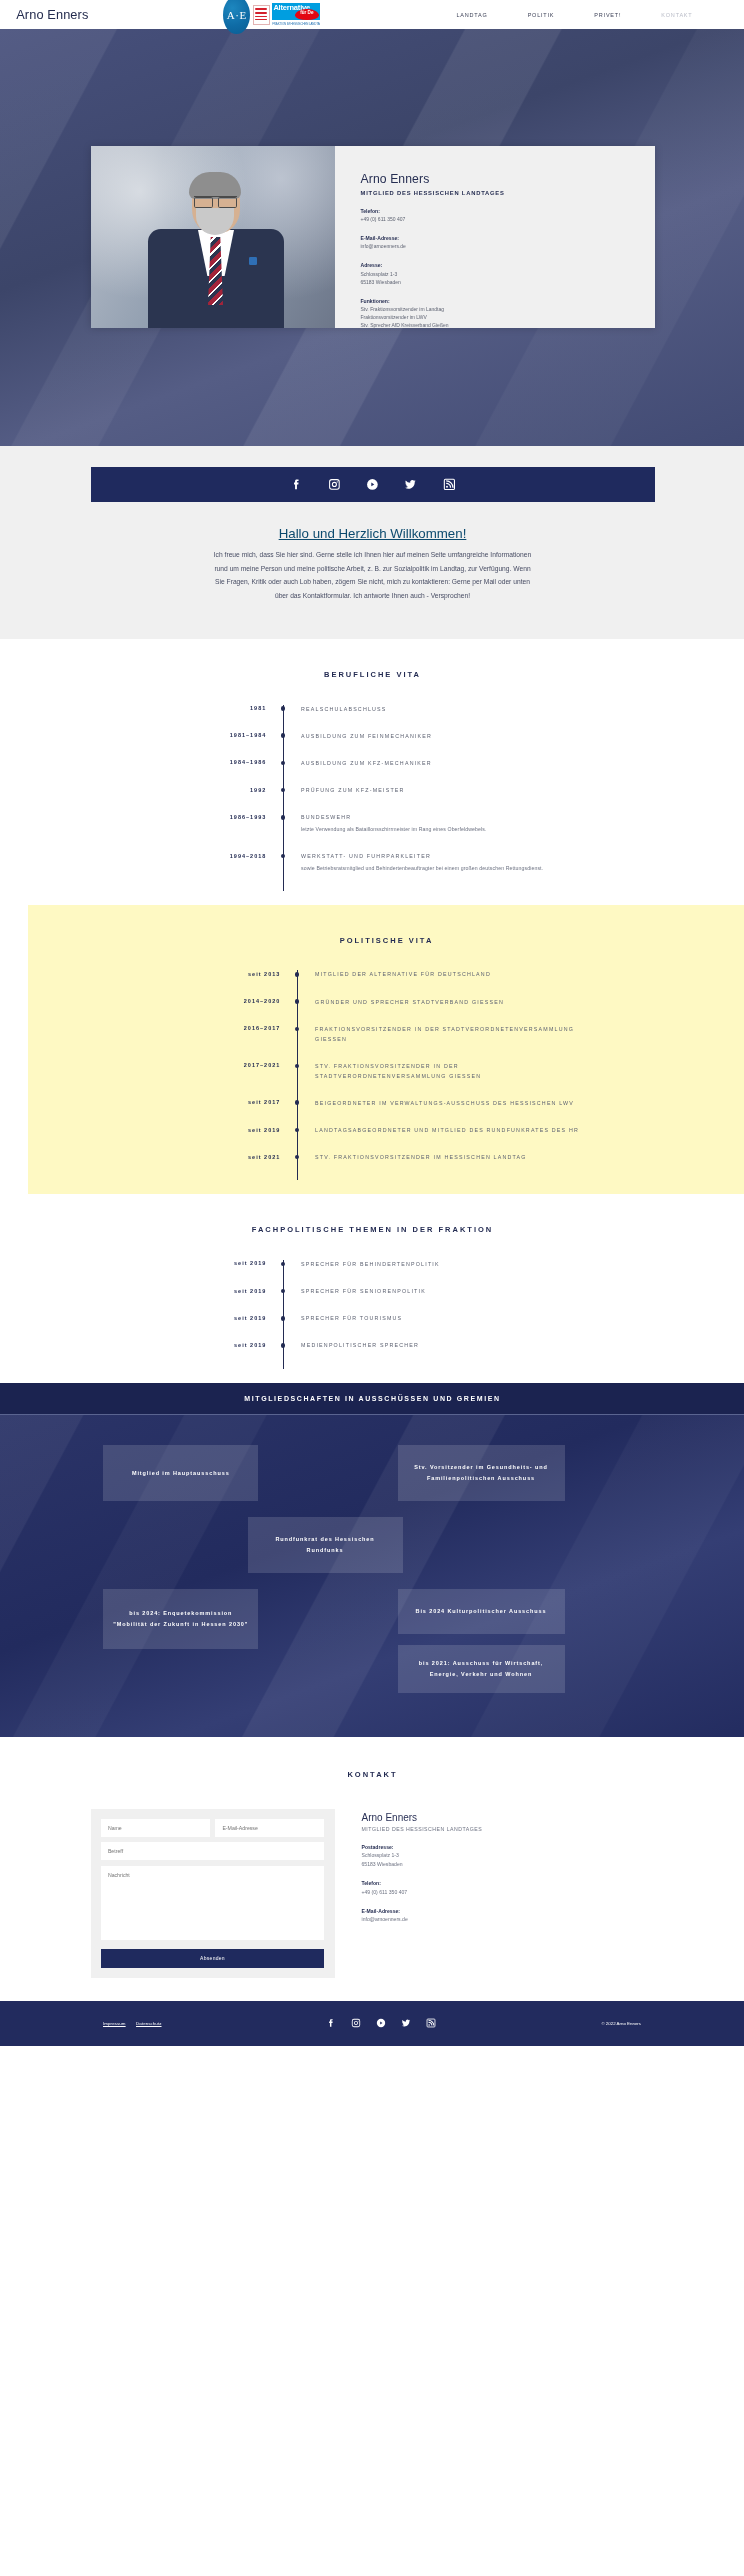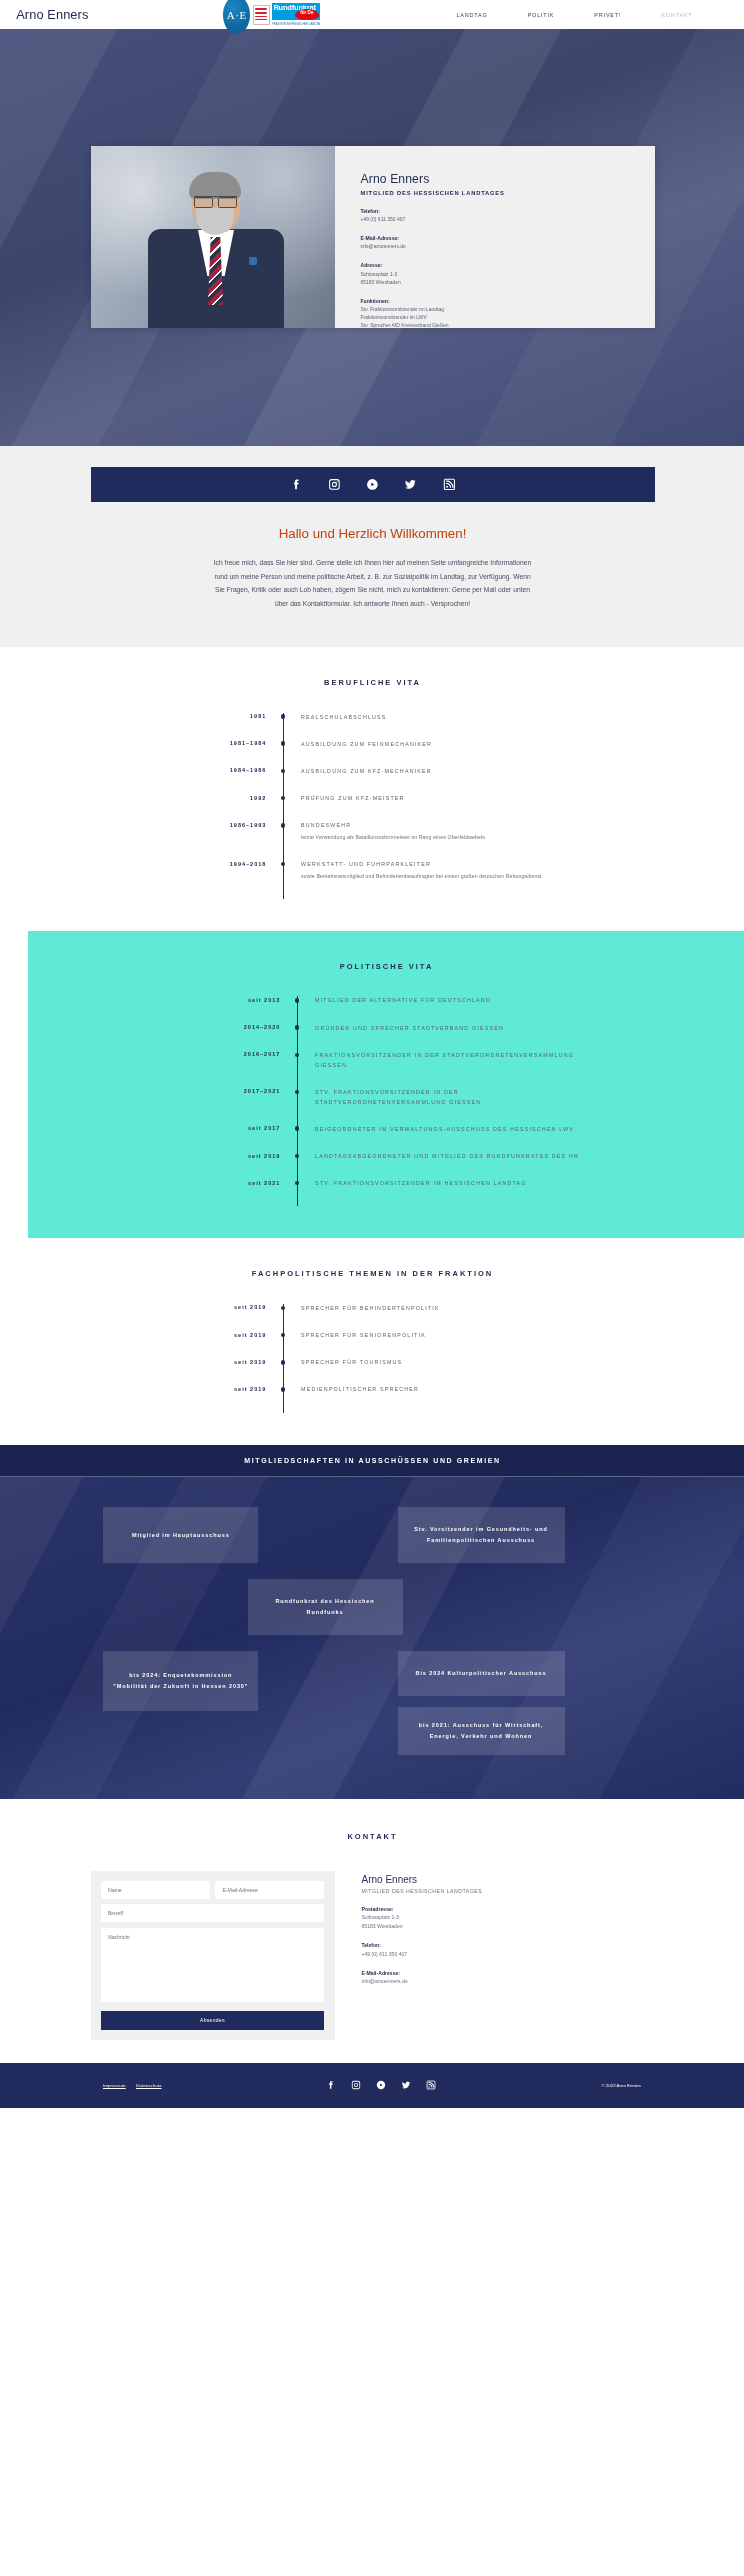--- a/index.html
+++ b/index.html
@@ -147,29 +147,29 @@
   .socialwrap { background:#f0f0f0; padding:21px 0 24.4px; }
   .socialbar {
     width:564px; margin:0 auto; height:35px; background:#1f2a5e;
     display:flex; align-items:center; justify-content:center; gap:25.5px;
   }
   .sicon { width:12.8px; height:12.8px; display:flex; align-items:center; justify-content:center; color:#fff; }
   .sicon svg { width:100%; height:100%; fill:#fff; }
 
   
   .welcome { background:#f0f0f0; text-align:center; padding:0 0 37px; }
-  .welcome h2 { font-size:13.3px; font-weight:400; color:#c2410c; margin-bottom:15px; }
+  .welcome h2 { font-size:13.3px; font-weight:400; color:#0c4a6e; margin-bottom:7px;text-decoration:underline; }
   .welcome p {
     width:325px; margin:0 auto; font-size:6.7px; line-height:2.0; color:#474c63;
   }
 
   
-  .section { padding:31px 0 32px; }
+  .section { padding:31px 0 14px; }
   .section.white { background:#ffffff; }
-  .section.grey  { background:#5eead4;margin-left:28px; }
+  .section.grey  { background:#fef9c3;margin-left:28px; }
   .sec-title {
     text-align:center; font-size:7.5px; font-weight:bold; letter-spacing:2px;
     color:#232b52; margin-bottom:25.5px; text-transform:uppercase;
   }
   .timeline { width:400px; margin:0 auto; position:relative; }
   .tl-row { display:flex; position:relative; min-height:21px; }
   .tl-date {
     width:110px; flex:0 0 110px; text-align:right; padding-right:16.2px;
     font-size:5.5px; font-weight:bold; letter-spacing:1px; color:#232b52; padding-top:0.6px;
   }
@@ -265,21 +265,21 @@
     <div class="brand">Arno Enners</div>
     <div class="logos">
       <div class="logo-circle">A·E</div>
       <div class="logo-hessen">
           <i></i>
           <i></i>
           <i></i>
           <i></i>
         </div>
       <div class="logo-afd">
-        <div class="afd-blue">Rundfunkrat</div>
+        <div class="afd-blue">Alternative</div>
         <div class="afd-red">für De</div>
         <div class="afd-cap">FRAKTION IM HESSISCHEN LANDTAG</div>
       </div>
     </div>
     <nav class="nav">
       <a href="#">LANDTAG</a>
       <a href="#">POLITIK</a>
       <a href="#">PRIVET!</a>
       <a href="#" class="muted">KONTAKT</a>
     </nav>

